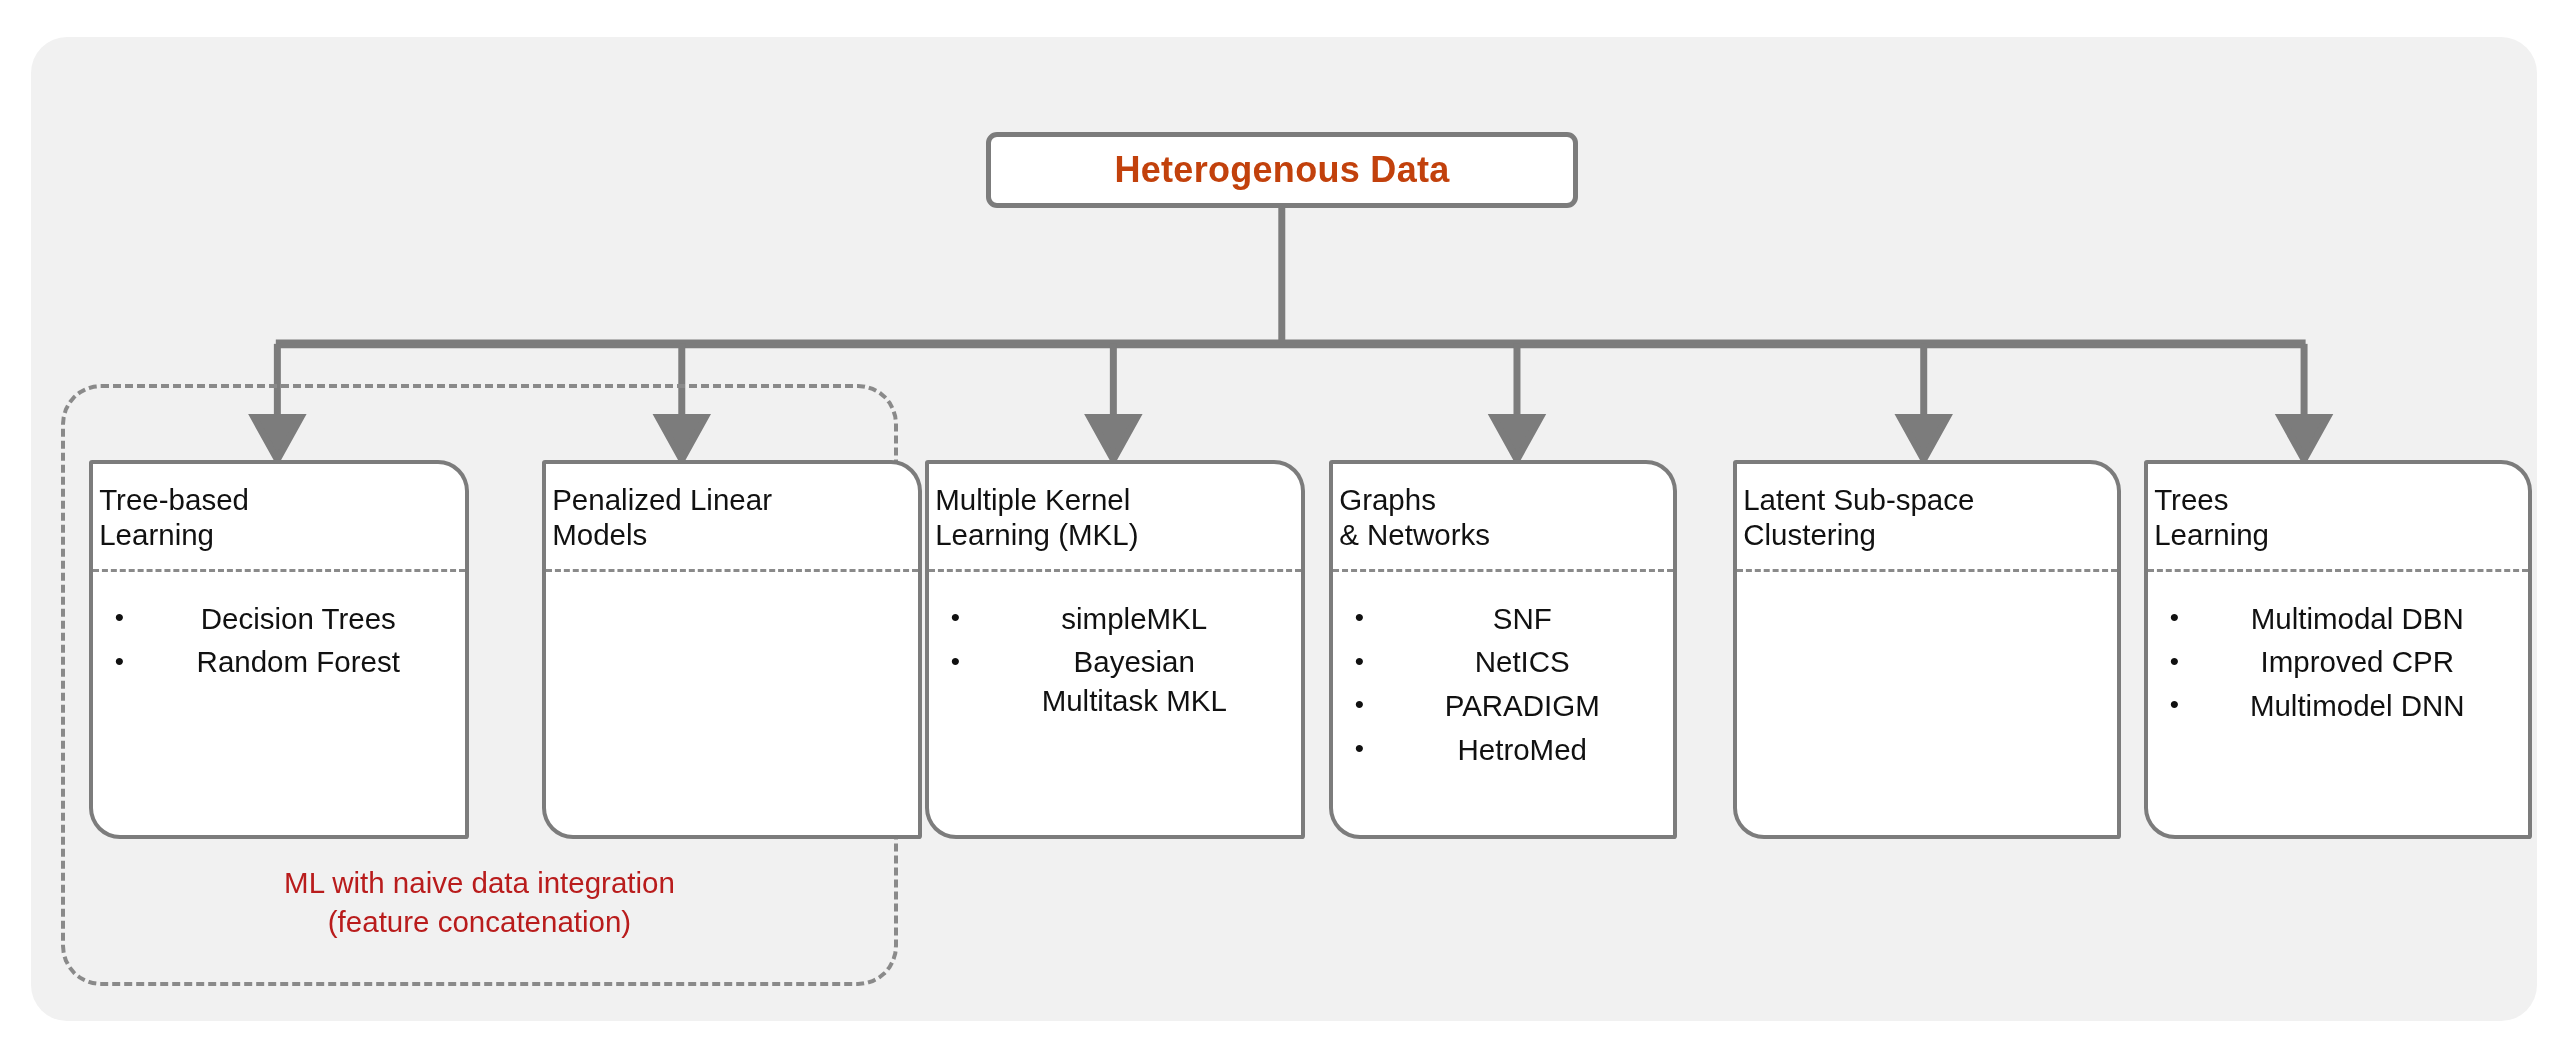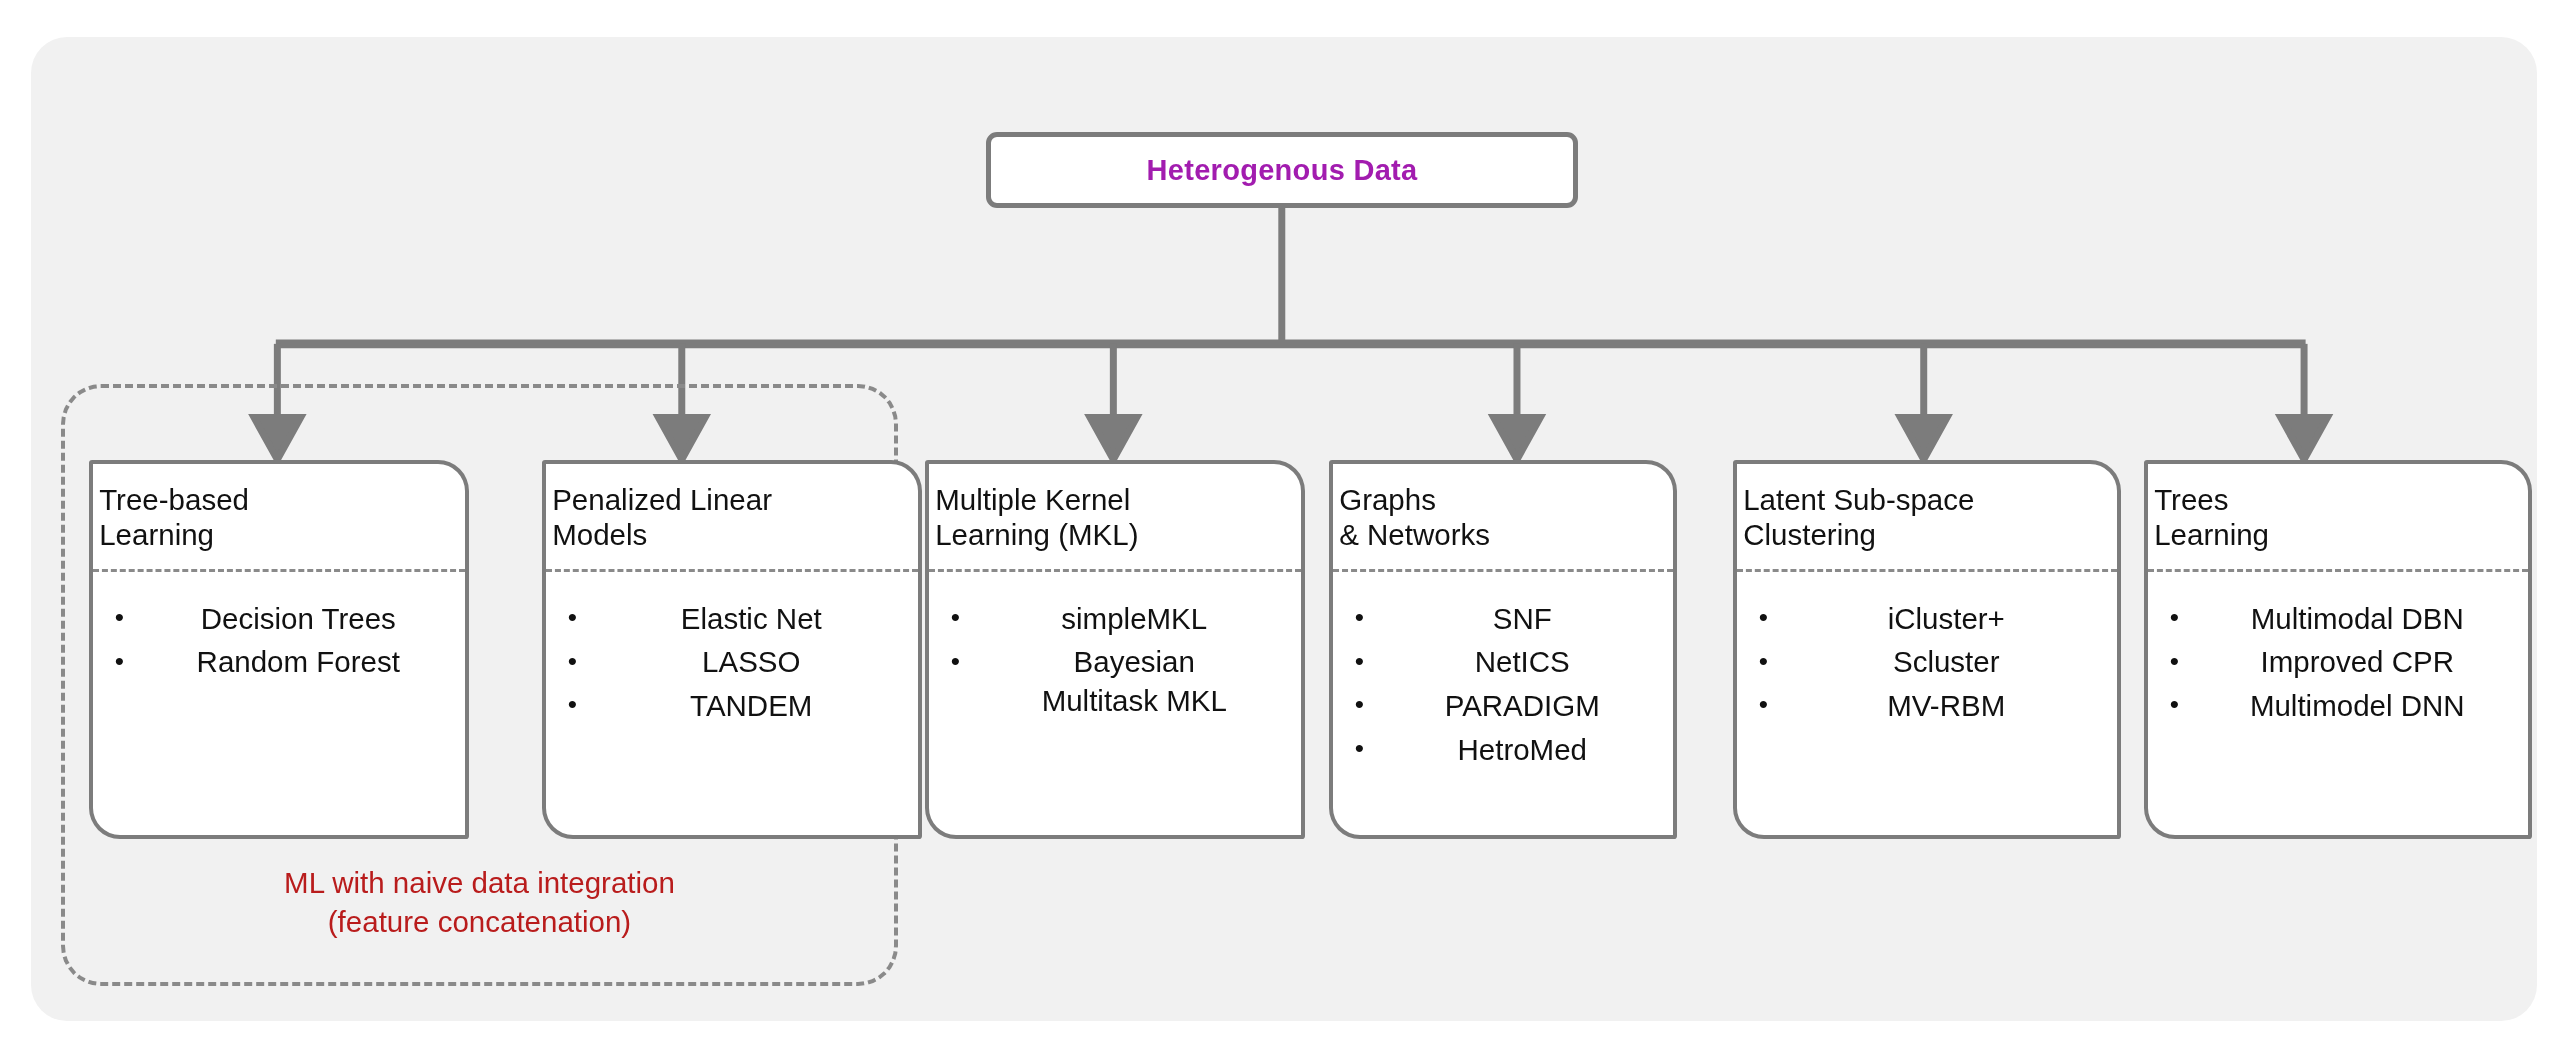--- a/index.html
+++ b/index.html
@@ -14,21 +14,21 @@
     background:#f1f1f1;border-radius:36px;
   }
 
   
   .root-box{
     position:absolute;left:986px;top:132px;width:592px;height:76px;
     background:#ffffff;border:5.4px solid #7c7c7c;border-radius:11px;
     box-sizing:border-box;display:flex;align-items:center;justify-content:center;
   }
   .root-box .root-label{
-    font-size:29px;font-weight:bold;color:#a21caf;letter-spacing:0.3px;
+    font-size:36px;font-weight:bold;color:#c2410c;letter-spacing:0.3px;
     white-space:nowrap;
   }
 
   
   .wires{position:absolute;left:0;top:0;width:2576px;height:1051px;pointer-events:none;}
 
   
   .group-frame{
     position:absolute;left:61px;top:384px;width:837px;height:602px;
     border:4.7px dashed #8a8a8a;border-radius:40px;box-sizing:border-box;
@@ -125,27 +125,20 @@
         <li>Random Forest</li>
       </ul>
     </div>
   </div>
 
   <div class="card" id="card-1">
     <div class="card-header">
       <span class="hline">Penalized Linear</span>
       <span class="hline">Models</span>
     </div>
-    <div class="card-body">
-      <ul class="bullets">
-        <li>Elastic Net</li>
-        <li>LASSO</li>
-        <li>TANDEM</li>
-      </ul>
-    </div>
   </div>
 
   <div class="card" id="card-2">
     <div class="card-header">
       <span class="hline">Multiple Kernel</span>
       <span class="hline">Learning (MKL)</span>
     </div>
     <div class="card-body">
       <ul class="bullets">
         <li>simpleMKL</li>
@@ -167,27 +160,20 @@
         <li>HetroMed</li>
       </ul>
     </div>
   </div>
 
   <div class="card" id="card-4">
     <div class="card-header">
       <span class="hline">Latent Sub-space</span>
       <span class="hline">Clustering</span>
     </div>
-    <div class="card-body">
-      <ul class="bullets">
-        <li>iCluster+</li>
-        <li>Scluster</li>
-        <li>MV-RBM</li>
-      </ul>
-    </div>
   </div>
 
   <div class="card" id="card-5">
     <div class="card-header">
       <span class="hline">Trees</span>
       <span class="hline">Learning</span>
     </div>
     <div class="card-body">
       <ul class="bullets">
         <li>Multimodal DBN</li>

